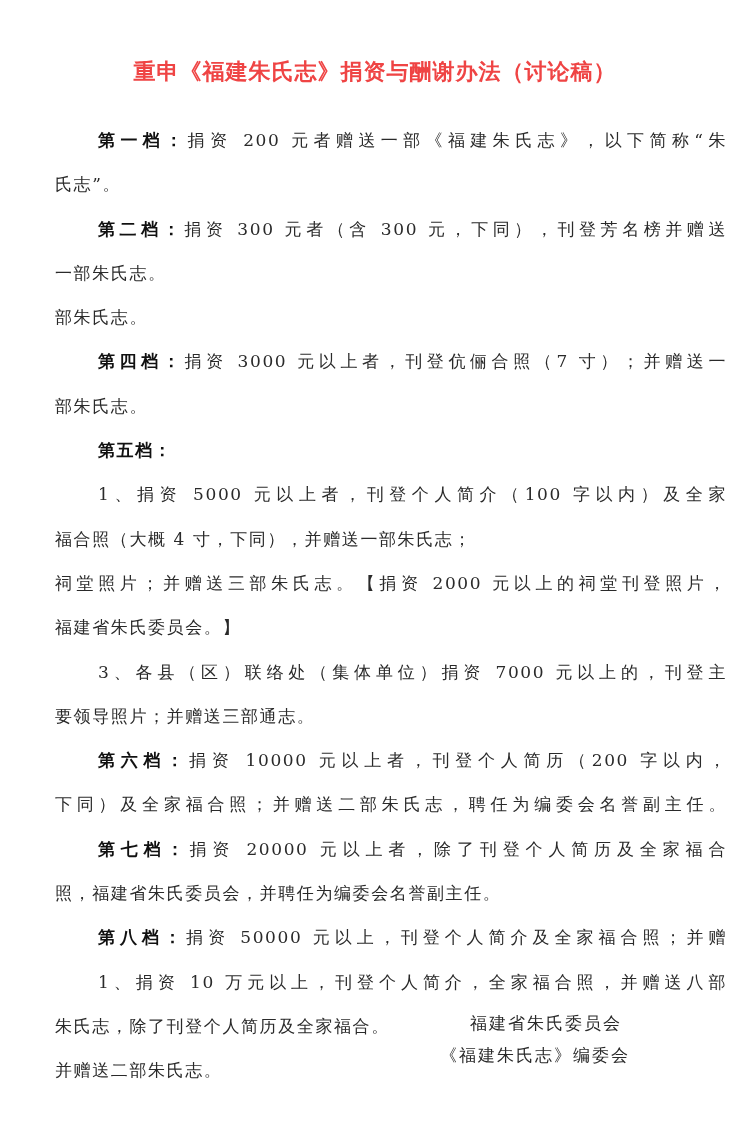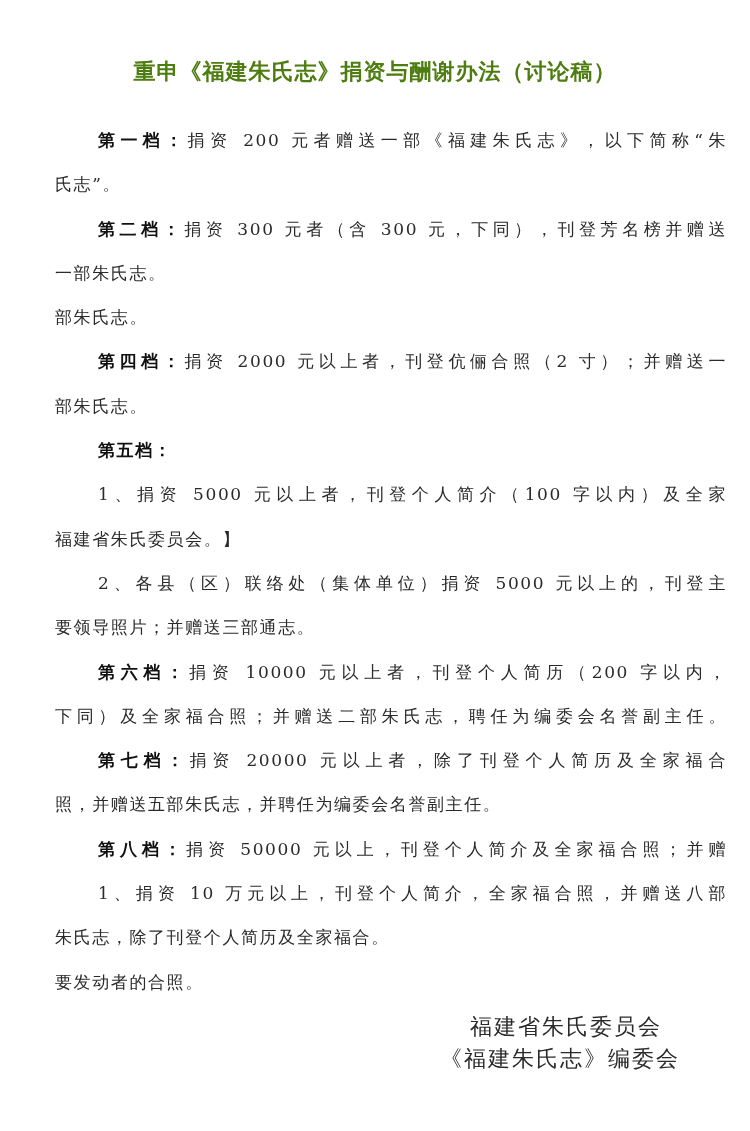--- a/index.html
+++ b/index.html
@@ -4,56 +4,58 @@
 <style>
   html, body { margin: 0; padding: 0; background: #ffffff; }
   body {
     width: 750px; height: 1131px; position: relative; overflow: hidden;
     font-family: "DejaVu Serif", "Liberation Serif", serif;
     color: #222222;
   }
   .title {
     position: absolute; left: 0; top: 57px; width: 750px;
     text-align: center; font-family: "DejaVu Sans", "Liberation Sans", sans-serif;
-    font-weight: bold; font-size: 22px; letter-spacing: 1px; color: #4d7c0f;
+    font-weight: bold; font-size: 22px; letter-spacing: 1px; color: #ef4444;
   }
   .doc { position: absolute; left: 55px; top: 112px; width: 672px; }
   .line {
     height: 31.3px; line-height: 31.3px; font-size: 17px; white-space: nowrap;
     letter-spacing: 1.6px; color: #2a2a2a; margin-top: 13px;
   }
   .indent { padding-left: 43px; }
   .tier { font-weight: bold; font-family: "DejaVu Sans", "Liberation Sans", sans-serif; color: #111111; }
   .justify { text-align: justify; text-align-last: justify; }
   .sign {
-    position: absolute; font-size: 22px; letter-spacing: 2px; color: #2a2a2a; white-space: nowrap;
+    position: absolute; font-size: 17px; letter-spacing: 2px; color: #2a2a2a; white-space: nowrap;
   }
 </style>
 </head>
 <body>
 
 <div class="title">重申《福建朱氏志》捐资与酬谢办法（讨论稿）</div>
 
 <div class="doc" id="doc">
     <div class="line indent justify"><span class="tier">第一档：</span><span>捐资 200 元者赠送一部《福建朱氏志》，以下简称“朱</span></div>
     <div class="line"><span>氏志”。</span></div>
     <div class="line indent justify"><span class="tier">第二档：</span><span>捐资 300 元者（含 300 元，下同），刊登芳名榜并赠送</span></div>
     <div class="line"><span>一部朱氏志。</span></div>
     <div class="line"><span>部朱氏志。</span></div>
-    <div class="line indent justify"><span class="tier">第四档：</span><span>捐资 2000 元以上者，刊登伉俪合照（2 寸）；并赠送一</span></div>
+    <div class="line indent justify"><span class="tier">第四档：</span><span>捐资 3000 元以上者，刊登伉俪合照（7 寸）；并赠送一</span></div>
     <div class="line"><span>部朱氏志。</span></div>
     <div class="line indent"><span class="tier">第五档：</span></div>
     <div class="line indent justify"><span>1、捐资 5000 元以上者，刊登个人简介（100 字以内）及全家</span></div>
+    <div class="line"><span>福合照（大概 4 寸，下同），并赠送一部朱氏志；</span></div>
+    <div class="line justify"><span>祠堂照片；并赠送三部朱氏志。【捐资 2000 元以上的祠堂刊登照片，</span></div>
     <div class="line"><span>福建省朱氏委员会。】</span></div>
-    <div class="line indent justify"><span>2、各县（区）联络处（集体单位）捐资 5000 元以上的，刊登主</span></div>
+    <div class="line indent justify"><span>3、各县（区）联络处（集体单位）捐资 7000 元以上的，刊登主</span></div>
     <div class="line"><span>要领导照片；并赠送三部通志。</span></div>
     <div class="line indent justify"><span class="tier">第六档：</span><span>捐资 10000 元以上者，刊登个人简历（200 字以内，</span></div>
     <div class="line justify"><span>下同）及全家福合照；并赠送二部朱氏志，聘任为编委会名誉副主任。</span></div>
     <div class="line indent justify"><span class="tier">第七档：</span><span>捐资 20000 元以上者，除了刊登个人简历及全家福合</span></div>
-    <div class="line"><span>照，并赠送五部朱氏志，并聘任为编委会名誉副主任。</span></div>
+    <div class="line"><span>照，福建省朱氏委员会，并聘任为编委会名誉副主任。</span></div>
     <div class="line indent justify"><span class="tier">第八档：</span><span>捐资 50000 元以上，刊登个人简介及全家福合照；并赠</span></div>
     <div class="line indent justify"><span>1、捐资 10 万元以上，刊登个人简介，全家福合照，并赠送八部</span></div>
     <div class="line"><span>朱氏志，除了刊登个人简历及全家福合。</span></div>
-    <div class="line"><span>要发动者的合照。</span></div>
+    <div class="line"><span>并赠送二部朱氏志。</span></div>
   </div>
 
 <div class="sign" style="left:470px; top:1012px;">福建省朱氏委员会</div>
 <div class="sign" style="left:440px; top:1044px;">《福建朱氏志》编委会</div>
 
 </body></html>

